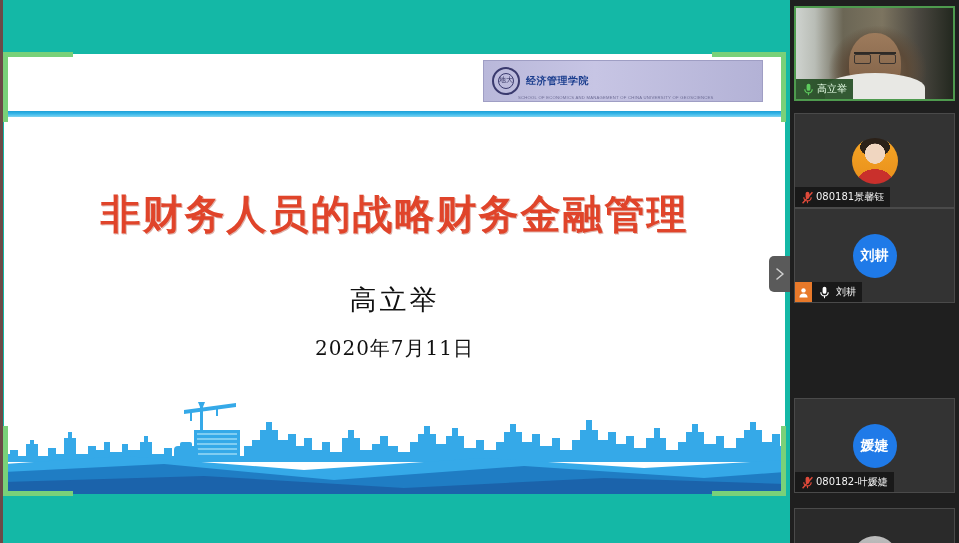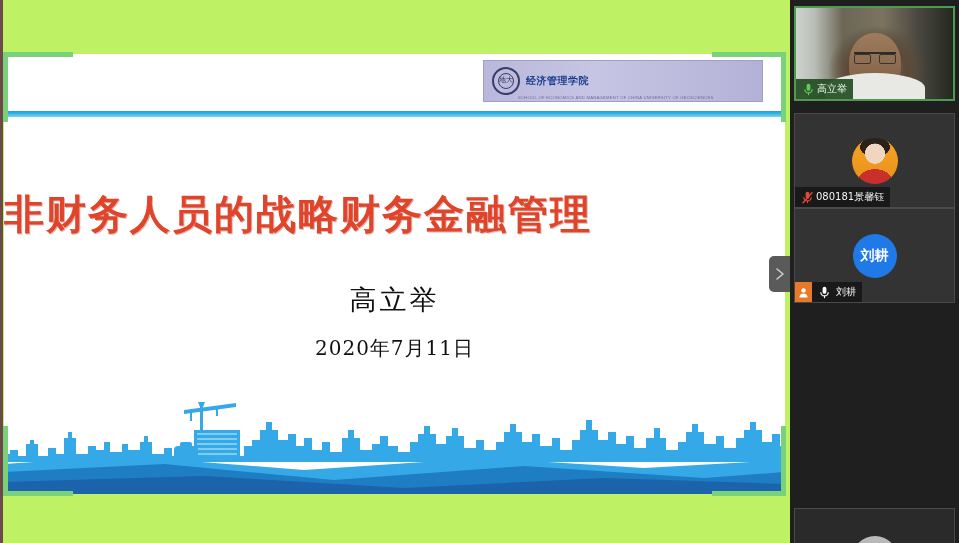--- a/index.html
+++ b/index.html
@@ -7,21 +7,21 @@
     width:959px; height:543px;
     background:#2b2b2b;
     font-family:"Liberation Sans", sans-serif;
     overflow:hidden;
   }
   #app { position:relative; width:959px; height:543px; background:#2b2b2b; }
 
   
   #share-region {
     position:absolute; left:0; top:0; width:790px; height:543px;
-    background:#bef264; overflow:hidden;
+    background:#14b8a6; overflow:hidden;
   }
   #left-edge-line { position:absolute; left:0; top:0; width:3px; height:543px;
     background:#6b4a47; }
 
   
   .share-br { position:absolute; background:#79d179; z-index:40; }
   .br-tl-h { left:3px;  top:52px;  width:70px; height:5px; }
   .br-tl-v { left:3px;  top:52px;  width:5px;  height:70px; }
   .br-tr-h { left:712px;top:52px;  width:74px; height:5px; }
   .br-tr-v { left:781px;top:52px;  width:5px;  height:70px; }
@@ -77,21 +77,21 @@
     white-space:nowrap; font-family:"Liberation Sans", sans-serif;
   }
   #header-rule {
     position:absolute; left:0; top:57px; width:100%; height:6px;
     background:linear-gradient(180deg,#1e9fd6 0%,#35b6e8 45%,#7fd4f2 100%);
   }
 
   
   #title-main {
     position:absolute; left:0; top:133px; width:100%;
-    text-align:left;
+    text-align:center;
     font-family:"DejaVu Sans", sans-serif;
     font-size:40px; font-weight:bold; color:#e0442a;
     letter-spacing:2px;
     text-shadow:1px 1px 0 rgba(160,40,20,0.35);
   }
   #title-author {
     position:absolute; left:0; top:228px; width:100%;
     text-align:center;
     font-family:"DejaVu Serif", serif;
     font-size:27px; color:#111111; letter-spacing:3px;
@@ -367,20 +367,36 @@
             <rect x="3.6" y="0.8" width="3.8" height="7" rx="1.9" fill="#ffffff"></rect>
             <path d="M1.8 6.2a3.7 3.7 0 0 0 7.4 0" fill="none" stroke="#ffffff" stroke-width="1.2"></path>
             <rect x="5" y="9.8" width="1" height="2.4" fill="#ffffff"></rect>
           </svg>
         </span>
         <span class="nm">刘耕</span>
       </div>
     </div>
 
 
+    <div class="tile" style="top:398px;">
+      <div class="tile-bg" style="background:#333333;">
+        <div class="avatar-circle" style="background:#1f7ae8;">媛婕</div>
+      </div>
+      <div class="nameplate">
+        <span class="mic-wrap pad-l">
+          <svg viewBox="0 0 11 13">
+            <rect x="3.6" y="0.8" width="3.8" height="7" rx="1.9" fill="#e04a3a"></rect>
+            <path d="M1.8 6.2a3.7 3.7 0 0 0 7.4 0" fill="none" stroke="#e04a3a" stroke-width="1.2"></path>
+            <rect x="5" y="9.8" width="1" height="2.4" fill="#e04a3a"></rect>
+            <line x1="0.6" y1="12.2" x2="10.4" y2="1.2" stroke="#e04a3a" stroke-width="1.4"></line>
+          </svg>
+        </span>
+        <span class="nm">080182-叶媛婕</span>
+      </div>
+    </div>
 
     <div class="tile" style="top:508px; height:95px;">
       <div class="tile-bg" style="background:#2a2a2a;">
         <div class="avatar-photo photo-grey" style="top:54%;"></div>
       </div>
     </div>
   </div>
 </div>
 
 </body></html>

